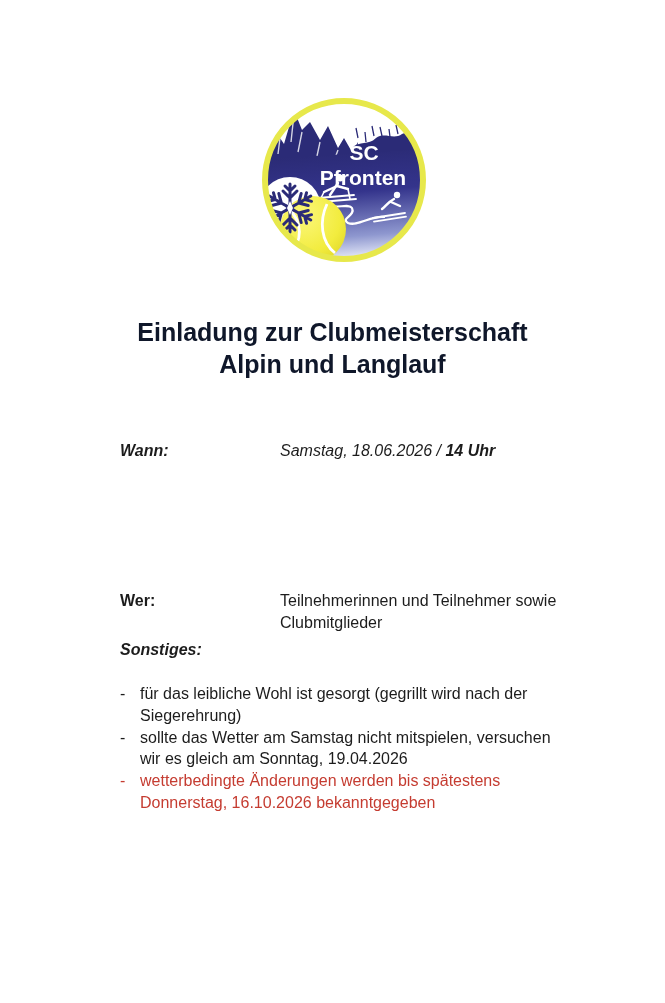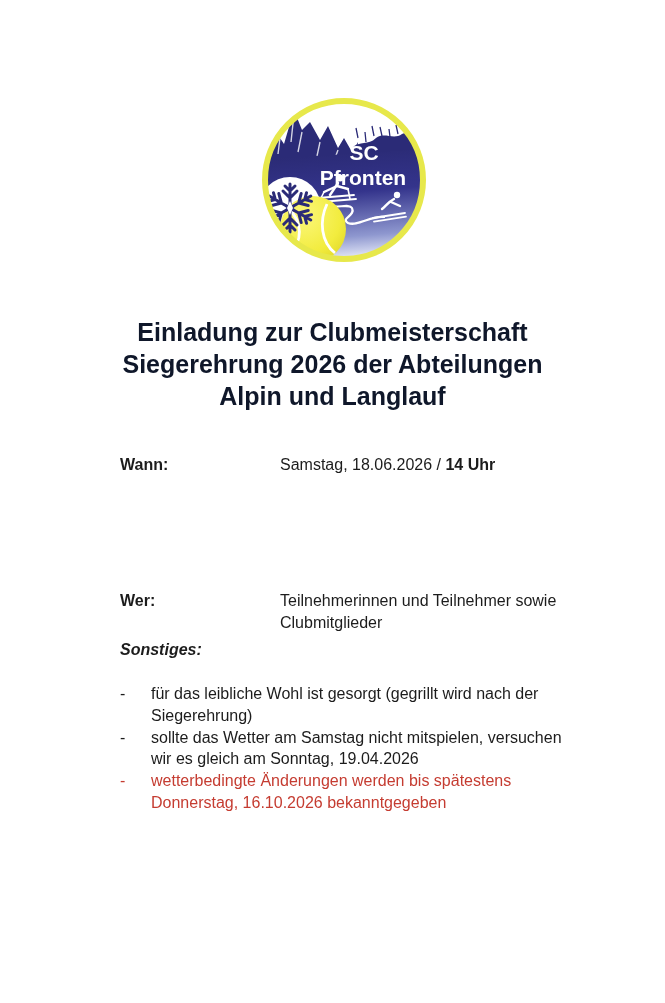--- a/index.html
+++ b/index.html
@@ -21,28 +21,28 @@
   .page{position:absolute;inset:0;background:var(--page-bg);}
   .logo-wrap{position:absolute;left:260px;top:96px;width:168px;height:168px;}
   .doc-title{
     position:absolute;top:316px;left:0;width:665px;
     text-align:center;font-size:25px;font-weight:700;line-height:32px;color:#0f172a;
   }
   .row{position:absolute;left:120px;display:flex;font-size:16px;line-height:22px;}
   .row .label{width:160px;font-weight:700;flex:none;}
   .row .value{max-width:340px;}
   .row .value .vbold{font-weight:700;}
-  .row-wann{top:454px;}
+  .row-wann{top:440px;font-style:italic;}
   .row-wo{top:516px;}
   .row-wer{top:590px;}
   .sonstiges-label{position:absolute;left:120px;top:639px;font-size:16px;font-weight:700;line-height:22px;font-style:italic;}
   .bullets{position:absolute;left:120px;top:683px;width:505px;font-size:16px;line-height:21.8px;}
   .bullet{display:flex;}
   .bullet .dash{width:20px;flex:none;}
-  .bullet .text{width:422px;margin-left:11px;}
+  .bullet .text{width:422px;}
   .bullet.red{color:var(--red);}
   svg text{font-family:"Liberation Sans","DejaVu Sans",sans-serif;}
 </style>
 </head>
 <body>
 
 <div class="page">
 
   <div class="logo-wrap">
     <svg width="168" height="168" viewBox="0 0 168 168">
@@ -111,21 +111,20 @@
           <use href="#flakeArm" transform="translate(30,112) rotate(300)"></use>
           <path d="M30,105 L33,112 L30,119 L27,112 Z" fill="#ffffff" stroke="none"></path>
         </g>
       </g>
       <circle cx="84" cy="84" r="79" fill="none" stroke="var(--logo-ring)" stroke-width="6"></circle>
     </svg>
   </div>
 
   <div class="doc-title">
     <div>Einladung zur Clubmeisterschaft</div>
-    <div>Siegerehrung 2026 der Abteilungen</div>
     <div>Alpin und Langlauf</div>
   </div>
 
   <div class="row row-wann">
     <span class="label">Wann:</span>
     <span class="value"><span>Samstag, 18.06.2026 / </span><span class="vbold">14 Uhr</span></span>
   </div>
   <div class="row row-wer">
     <span class="label">Wer:</span>
     <span class="value"><span>Teilnehmerinnen und Teilnehmer sowie Clubmitglieder</span><span class="vbold"></span></span>

